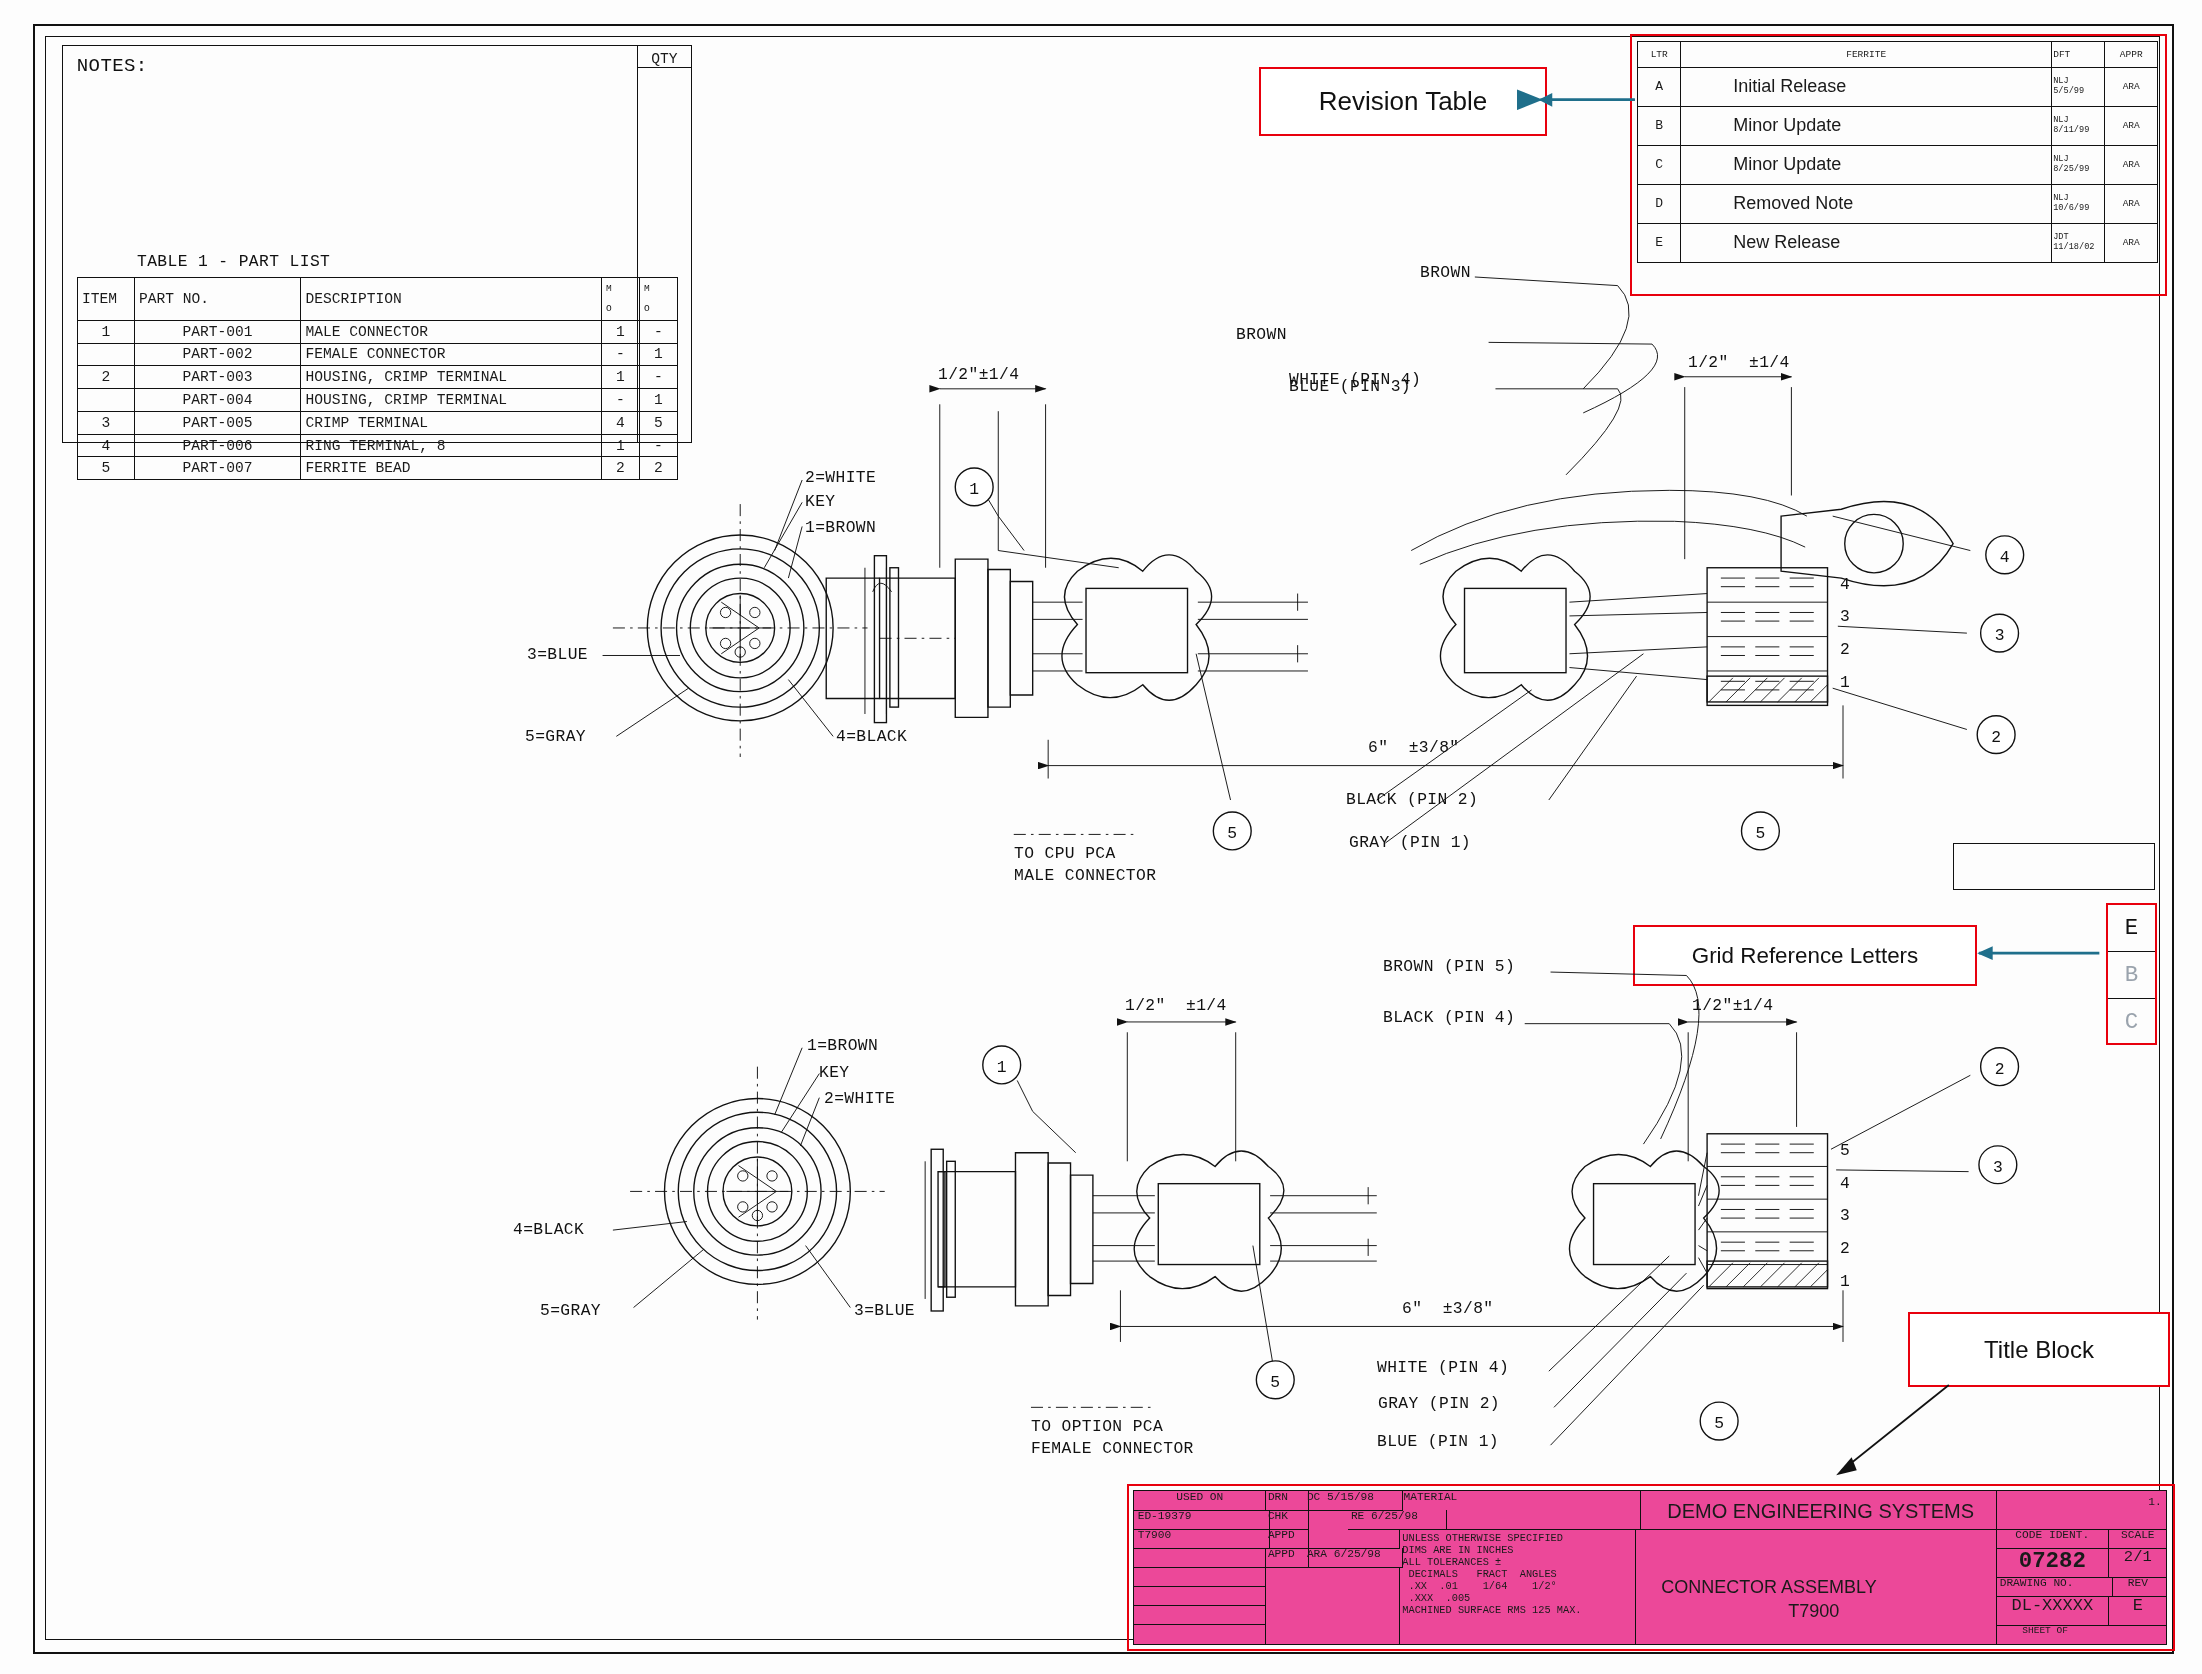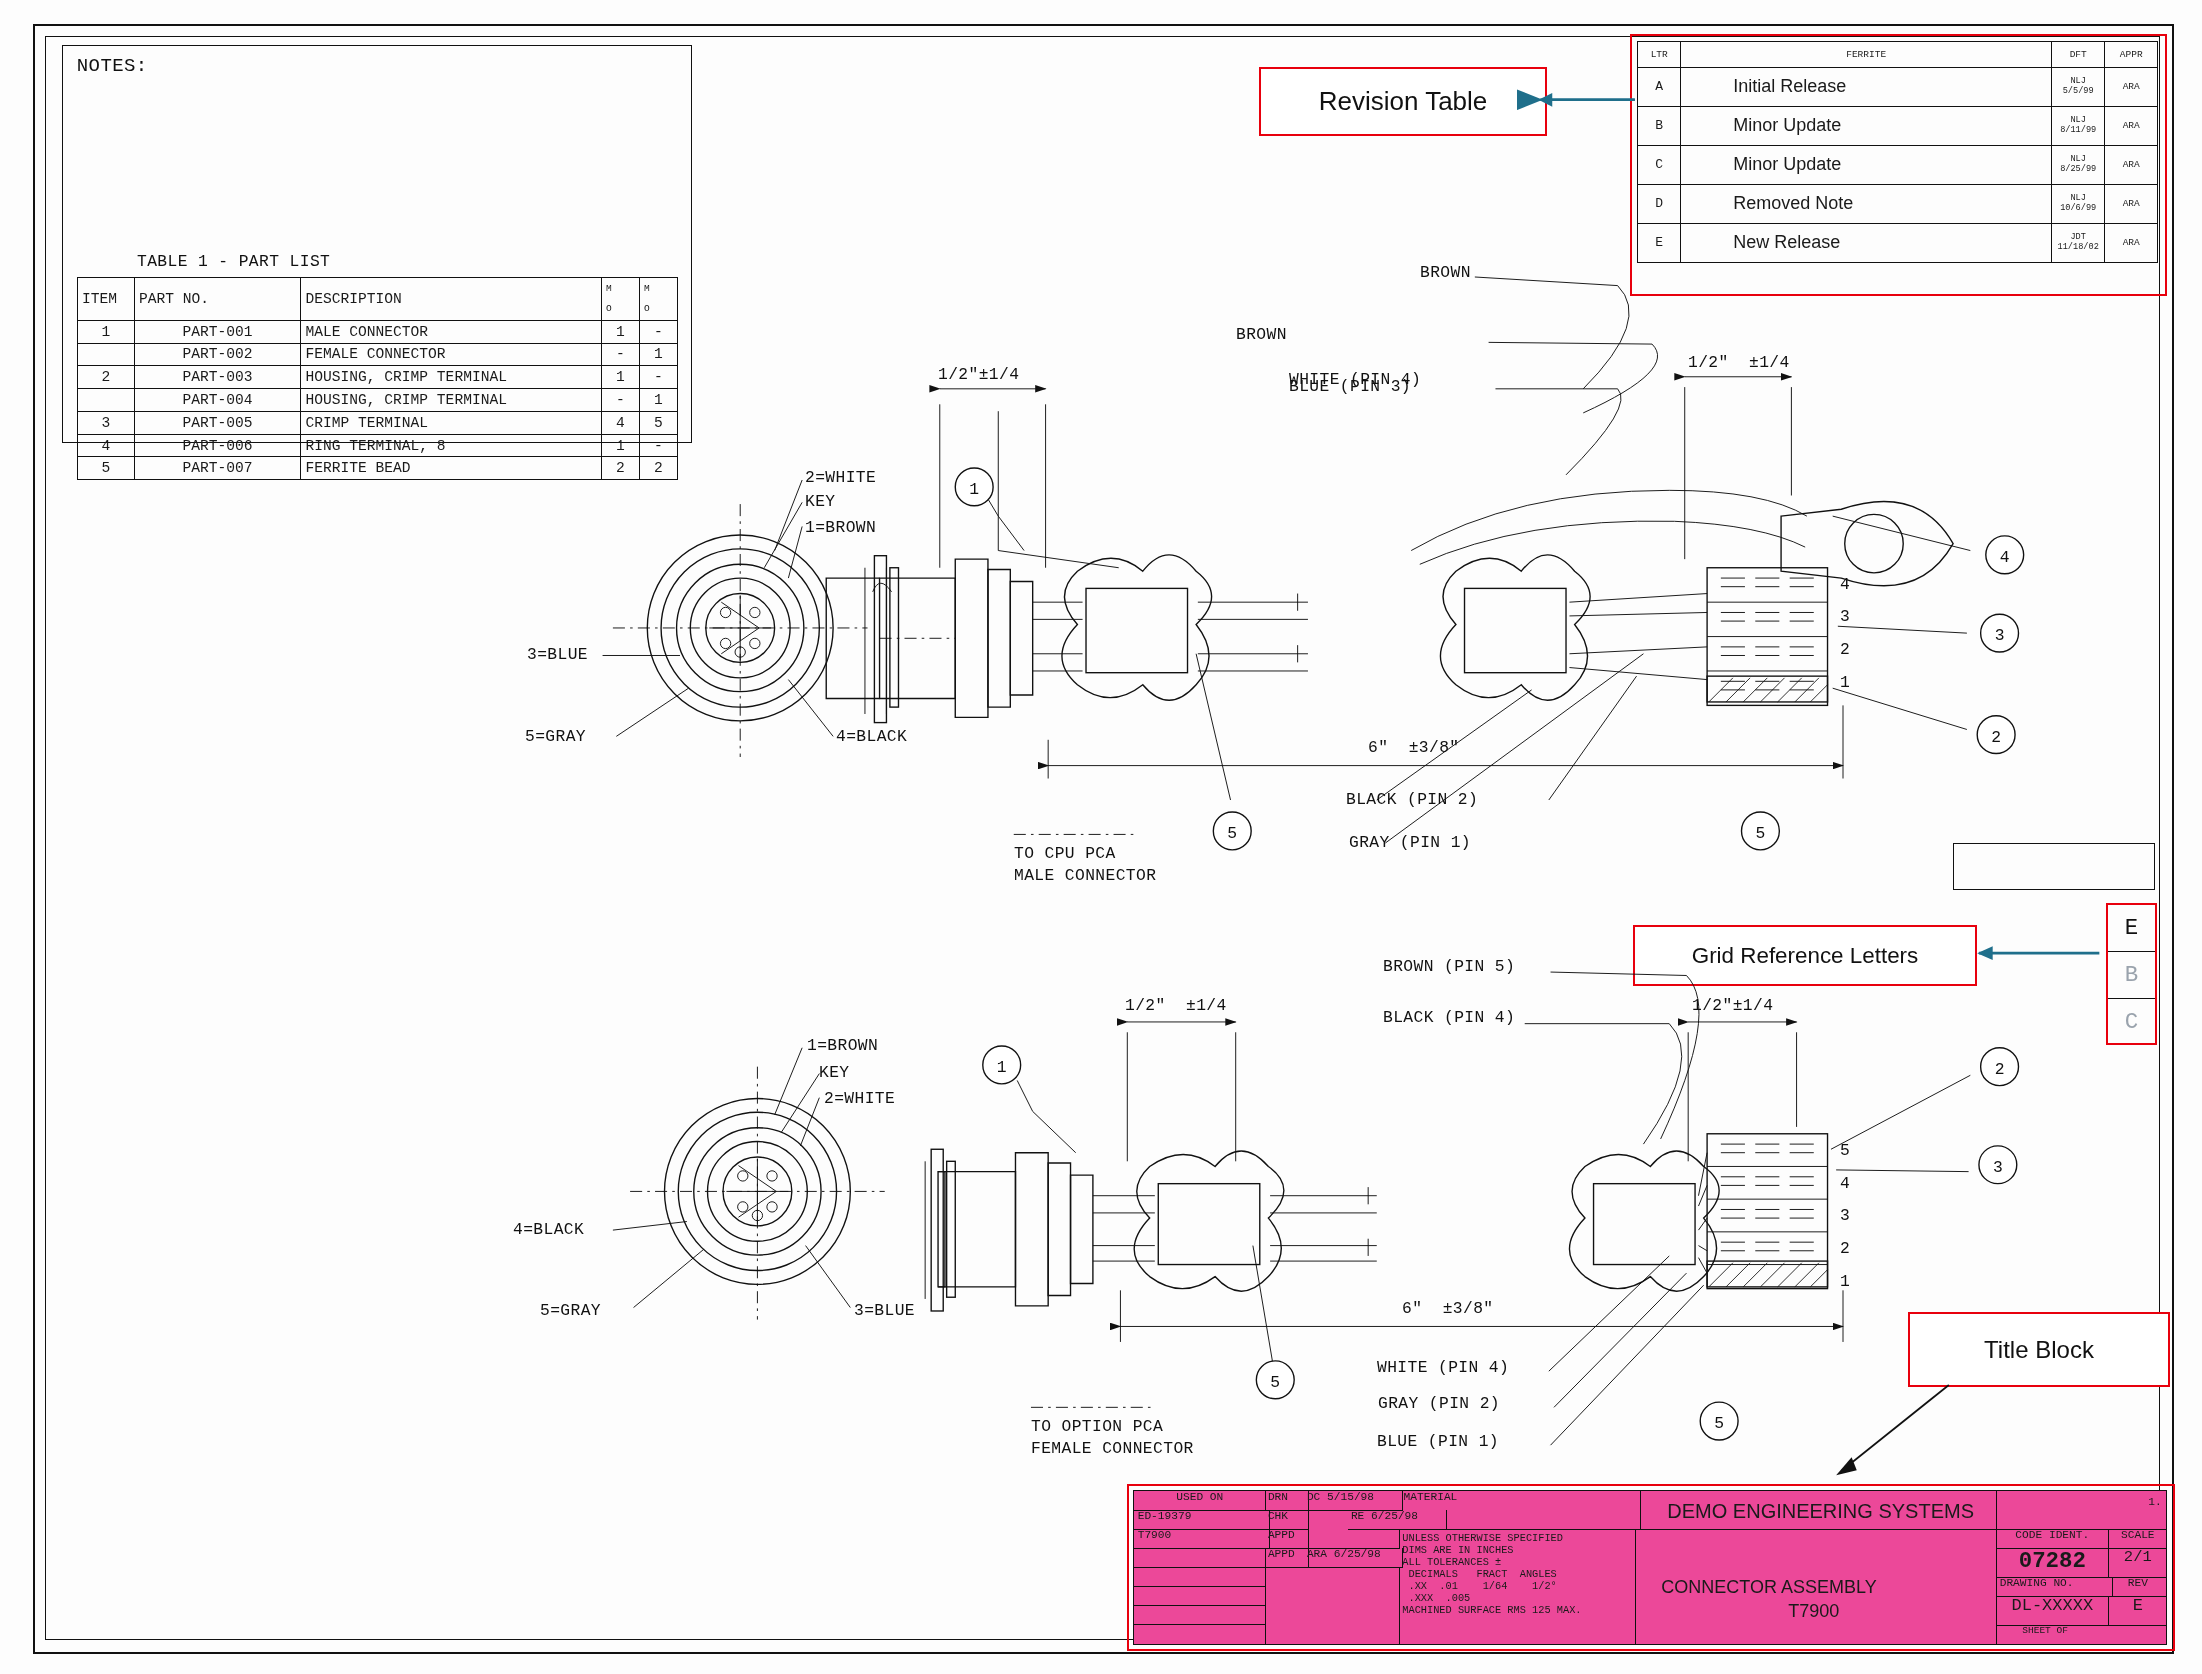--- a/index.html
+++ b/index.html
@@ -26,21 +26,21 @@
   .c-q { width:27.5px; text-align:center; }
   .vq { font-size:9.5px; line-height:8.6px; text-align:center; }
 
   
   .rev-outline { left:1630px; top:34px; width:533px; height:258px; border:2.6px solid #e8000d; }
   table.revtable { position:absolute; left:5.2px; top:5.2px; width:521px; border-collapse:collapse; }
   table.revtable th, table.revtable td { border:0.9px solid #111; }
   table.revtable th { font-family:"Liberation Mono", monospace; font-size:9.5px; font-weight:normal; height:22.4px; }
   .rev-ltr { width:40px; text-align:center; font-family:"Liberation Mono", monospace; font-size:13px; height:36px; }
   .rev-desc { padding-left:52px; font-family:"Liberation Sans", sans-serif; font-size:18px; }
-  .rev-dft { width:50px; text-align:center; font-family:"Liberation Mono", monospace; font-size:8.6px; line-height:9.5px; }
+  .rev-dft { width:50px; text-align:left; font-family:"Liberation Mono", monospace; font-size:8.6px; line-height:9.5px; }
   .rev-appr { width:50px; text-align:center; font-family:"Liberation Mono", monospace; font-size:9.5px; }
 
   
   .callout { border:2.6px solid #e8000d; background:#ffffff; display:flex; align-items:center; justify-content:center; font-size:26px; color:#111; }
   .callout-rev { left:1259px; top:67px; width:284px; height:65px; }
   .callout-grid { left:1633px; top:925px; width:340px; height:57px; font-size:22.4px; }
   .callout-title { left:1908px; top:1312px; width:258px; height:71px; font-size:24px; }
 
   
   .gridref { left:2106px; top:903px; width:47px; height:138px; border:2.6px solid #e8000d; }
@@ -67,20 +67,23 @@
 </style>
 </head>
 <body>
 
 <div class="sheet">
   <div class="border-outer"></div>
   <div class="border-inner"></div>
 
   <div class="abs notes-box">
     <div class="abs lbl notes-title">NOTES:</div>
+    <div class="qty-col">
+      <div class="qty-label">QTY</div>
+    </div>
     <div class="abs lbl pl-title">TABLE 1 - PART LIST</div>
     <table class="partlist">
       <tbody>
           <tr>
         <th class="c-item">ITEM</th>
         <th class="c-part">PART NO.</th>
         <th class="c-desc">DESCRIPTION</th>
         <th class="c-q vq">M<br>O</th>
         <th class="c-q vq">M<br>O</th>
       </tr>

